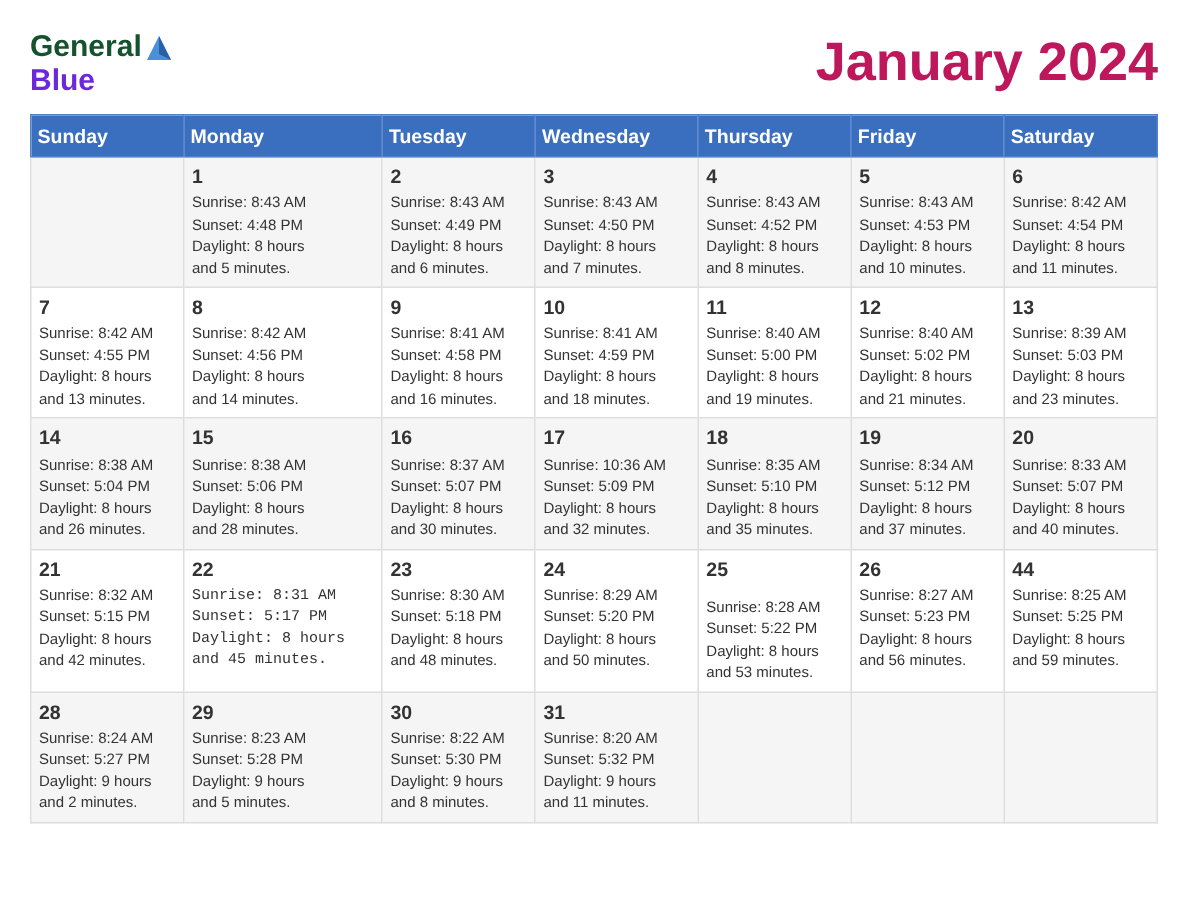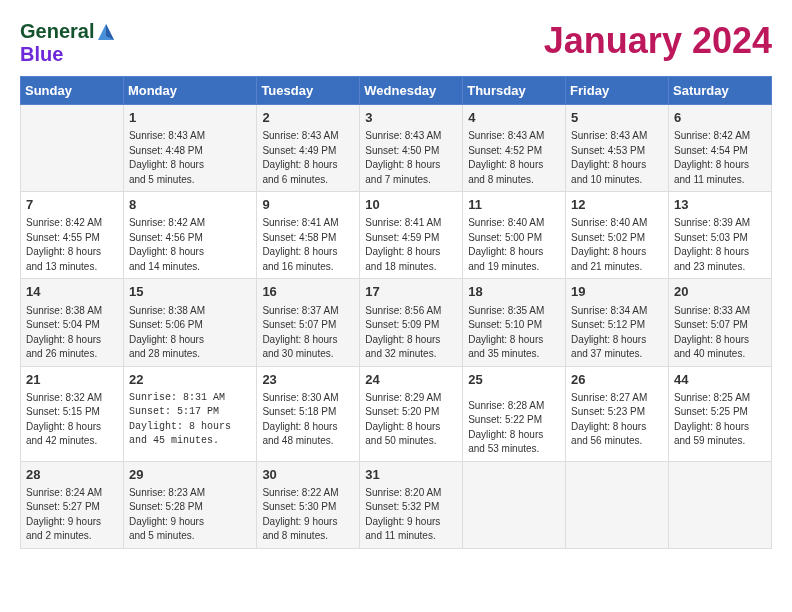--- a/index.html
+++ b/index.html
@@ -244,21 +244,21 @@
         </td>
         <td>
           <span class="day-number">16</span>
           <div class="day-info" style="white-space: pre-line;">Sunrise: 8:37 AM
 Sunset: 5:07 PM
 Daylight: 8 hours
 and 30 minutes.</div>
         </td>
         <td>
           <span class="day-number">17</span>
-          <div class="day-info" style="white-space: pre-line;">Sunrise: 8:56 AM
+          <div class="day-info" style="white-space: pre-line;">Sunrise: 10:36 AM
 Sunset: 5:09 PM
 Daylight: 8 hours
 and 32 minutes.</div>
         </td>
         <td>
           <span class="day-number">18</span>
           <div class="day-info" style="white-space: pre-line;">Sunrise: 8:35 AM
 Sunset: 5:10 PM
 Daylight: 8 hours
 and 35 minutes.</div>

